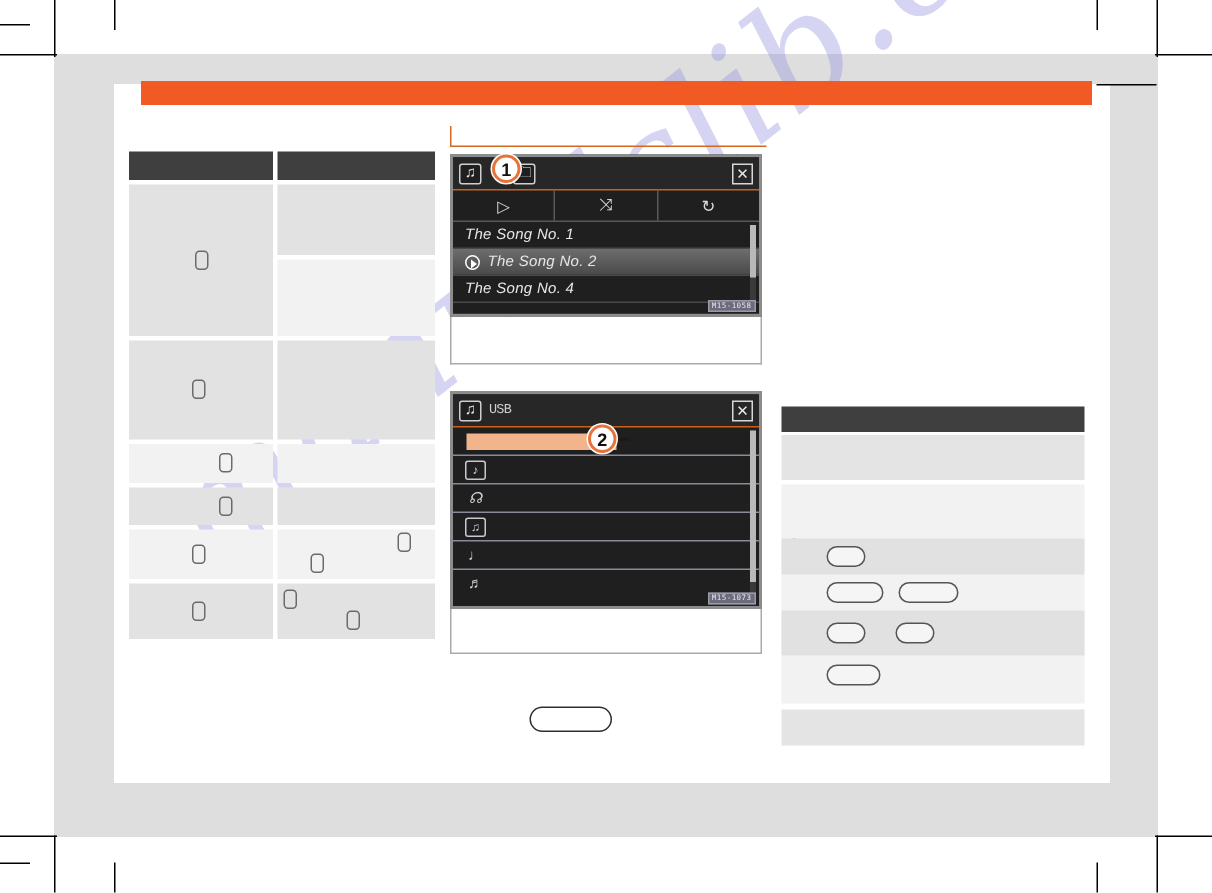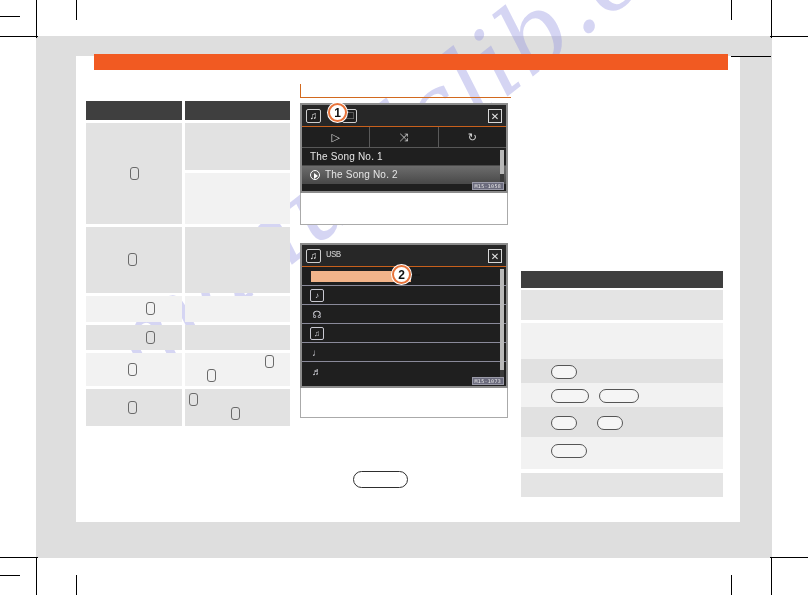--- a/index.html
+++ b/index.html
@@ -145,21 +145,21 @@
     flex: 1;
     color: #dcdcdc;
     font-size: 11px;
     display: flex;
     align-items: center;
     justify-content: center;
     border-right: 1px solid #5a5a5a;
   }
   .scr-toolbar .tb:last-child { border-right: none; }
 
-  .scr-list { position: relative; }
+  .scr-list { position: relative; font-style: italic; }
   .scr-row {
     height: 18px;
     display: flex;
     align-items: center;
     padding-left: 8px;
     color: #e6e6e6;
     font-size: 10px;
     border-bottom: 1px solid #4a4a4a;
     letter-spacing: 0.2px;
   }
@@ -400,20 +400,23 @@
       </div>
 
       <div class="scr-list">
         <div class="scr-row">
           <span>The Song No. 1</span>
         </div>
         <div class="scr-row sel">
           <span class="play-dot"></span>
           <span>The Song No. 2</span>
         </div>
+        <div class="scr-row">
+          <span>The Song No. 4</span>
+        </div>
         <div style="height:7px;"></div>
 
         <div class="scr-scrollbar">
           <div class="thumb"></div>
         </div>
       </div>
 
       <div class="scr-code">M15-1058</div>
     </div>
 

